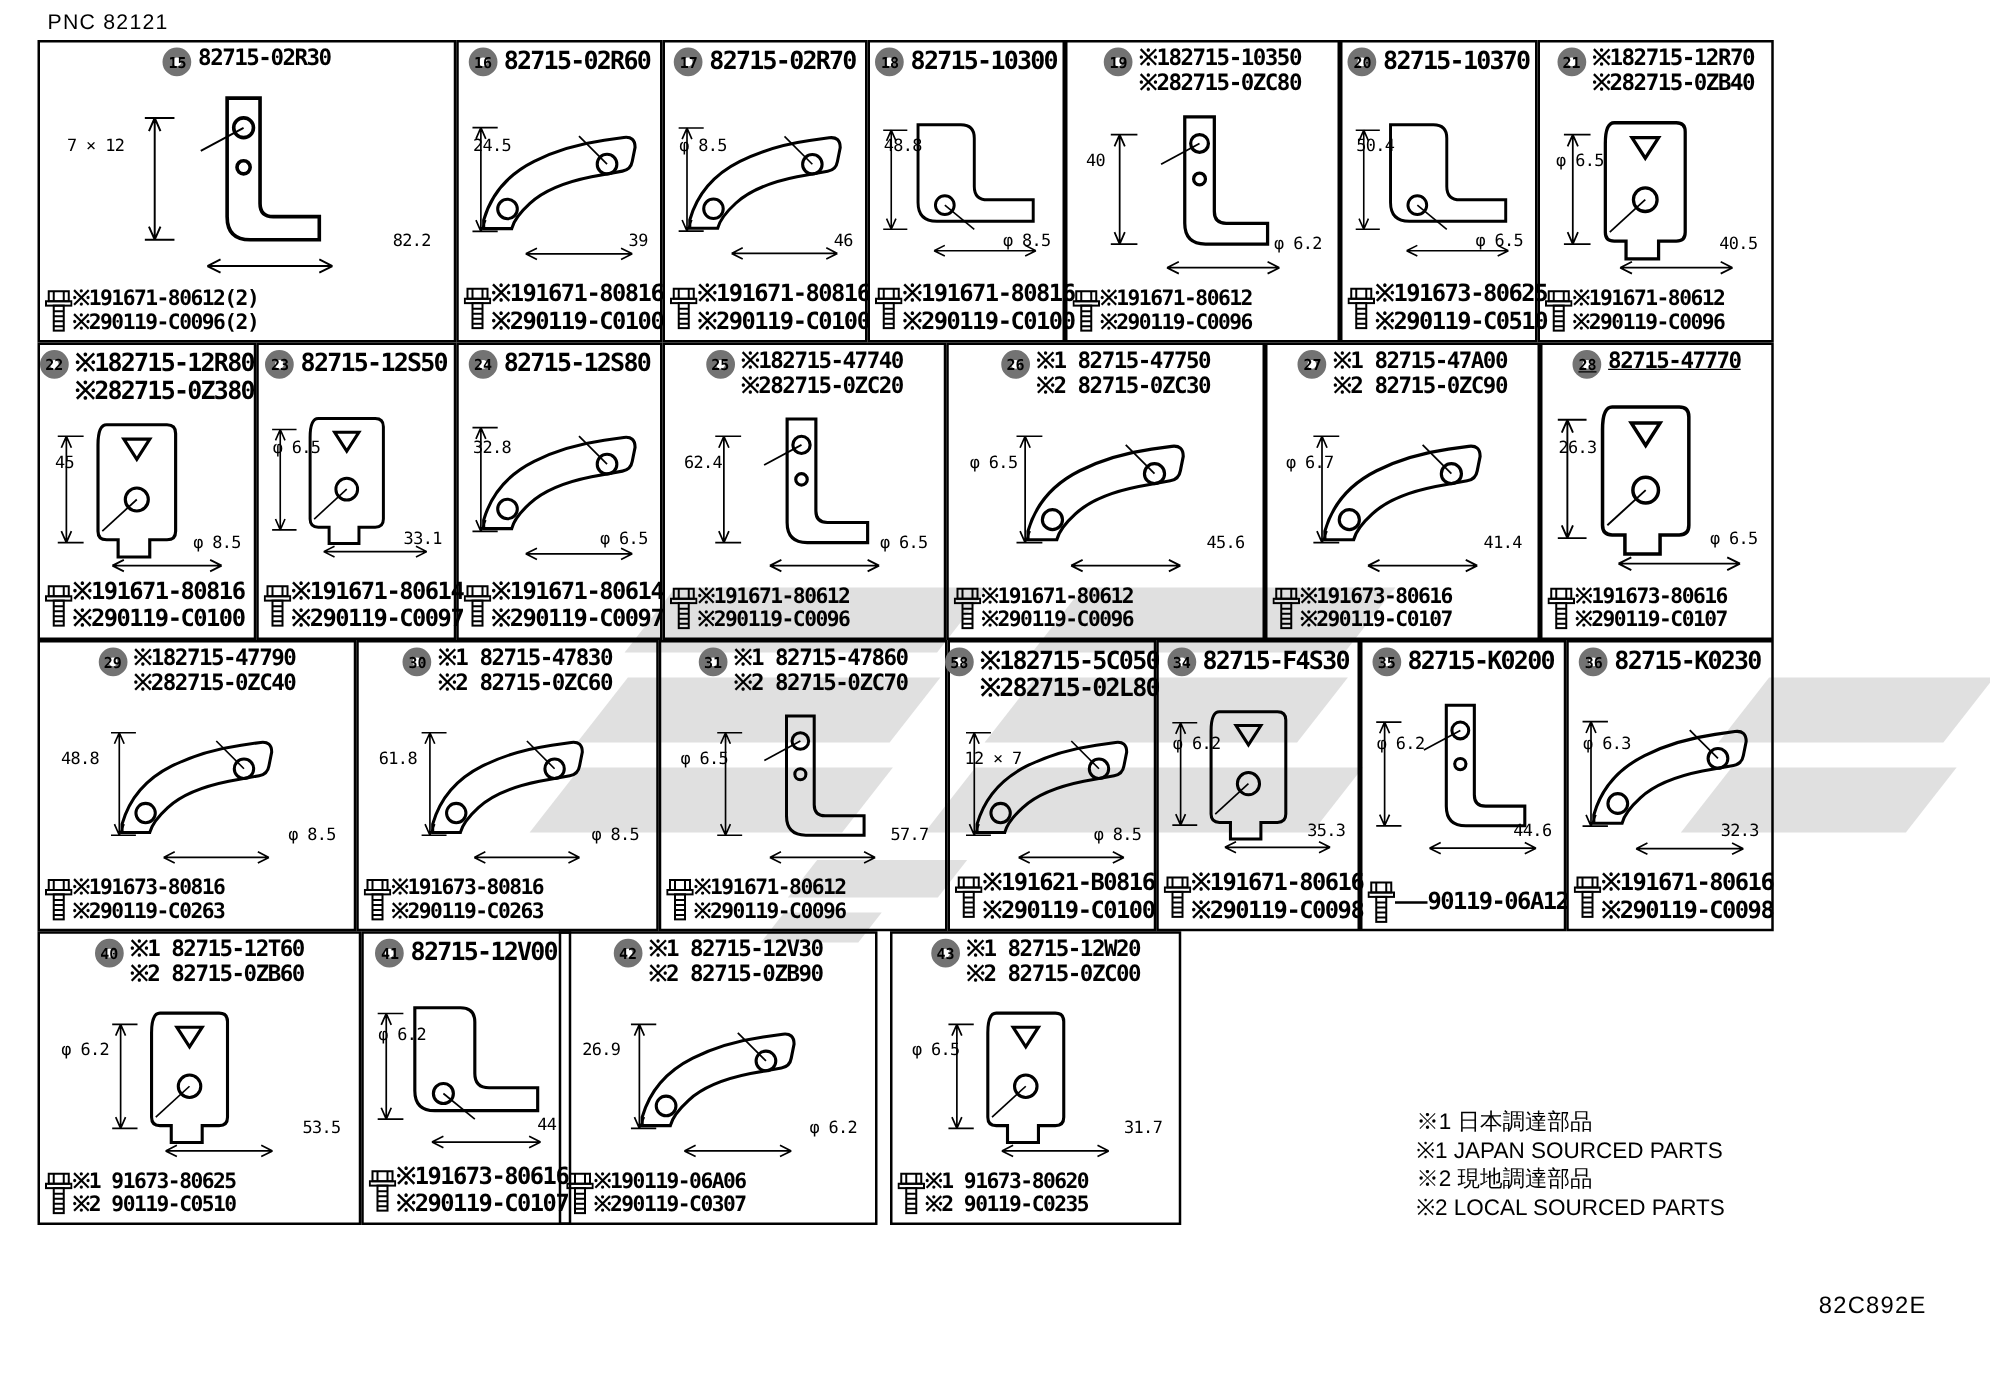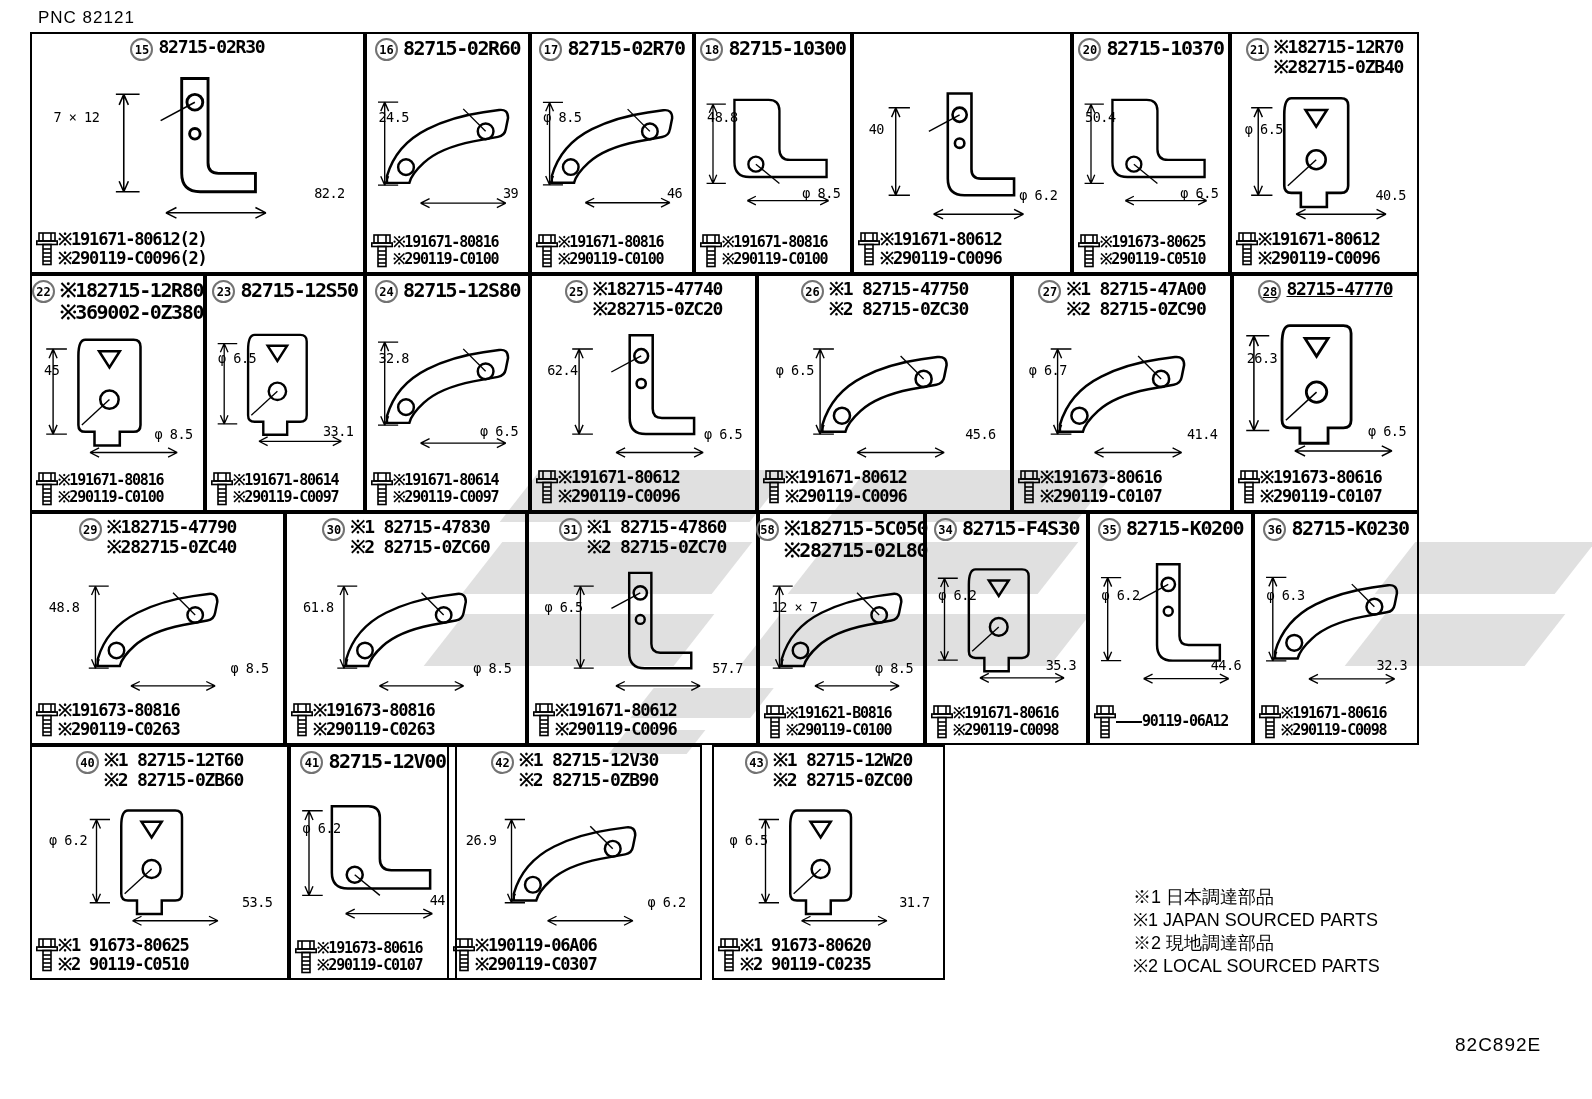--- a/index.html
+++ b/index.html
@@ -21,34 +21,34 @@
   .w5{left:808px;top:542px;width:250px;height:52px;}
   .w6{left:760px;top:614px;width:310px;height:52px;}
   .w7{left:642px;top:688px;width:120px;height:30px;}
   .w8{left:618px;top:730px;width:78px;height:24px;}
   .w9{left:1395px;top:542px;width:180px;height:52px;}
   .w10{left:1365px;top:614px;width:180px;height:52px;}
 
   
   .cell{position:absolute;border:2px solid #000;box-sizing:border-box;background:transparent;z-index:1;}
   .head{display:flex;justify-content:center;align-items:flex-start;gap:5px;padding:3px 2px 0 2px;}
-  .num{flex:0 0 auto;width:23px;height:23px;border:2px solid #737373;border-radius:50%;
+  .num{flex:0 0 auto;width:23px;height:23px;border:8px solid #737373;border-radius:50%;
        display:flex;align-items:center;justify-content:center;
        font:bold 12px "DejaVu Sans Mono",monospace;margin-top:1px;box-sizing:border-box;}
   .titles{font:bold 18px "DejaVu Sans Mono",monospace;letter-spacing:-1.2px;line-height:1.12;white-space:nowrap;}
   .narrow .titles{font-size:20px;letter-spacing:-1.4px;}
   .fig{position:absolute;left:2px;right:2px;top:34px;bottom:46px;}
   .twoline .fig{top:50px;}
   .sketch{position:absolute;left:0;top:0;width:100%;height:100%;}
   .dim{position:absolute;font:13.5px "DejaVu Sans Mono",monospace;letter-spacing:-0.5px;background:transparent;}
   .d0{left:6%;top:26%;}
   .d1{right:5%;bottom:16%;}
   .bolts{position:absolute;left:4px;bottom:3px;display:flex;align-items:center;gap:0;z-index:2;}
   .bolt-lines{font:bold 17px "DejaVu Sans Mono",monospace;letter-spacing:-1.2px;line-height:1.15;white-space:nowrap;}
-  .narrow .bolt-lines{font-size:15px;}
+  .narrow .bolt-lines{font-size:19px;}
   .dash{width:26px;height:0;border-top:2px solid #000;}
 </style>
 </head>
 <body>
 
 <div id="stage">
 
   <div class="pnc">PNC 82121</div>
 
   <div class="wm">
@@ -234,20 +234,27 @@
               <line x1="7" y1="30" x2="15" y2="30"></line>
         </g>
       </svg>
       <div class="bolt-lines">
             <div>※191671-80816</div>
             <div>※290119-C0100</div>
           </div>
     </div>
   </div>
       <div class="cell twoline" style="left: 852px; top: 32px; width: 220px; height: 242px;">
+    <div class="head">
+      <span class="num">19</span>
+      <span class="titles">
+            <div>※182715-10350</div>
+            <div>※282715-0ZC80</div>
+          </span>
+    </div>
     <div class="fig">
       <svg class="sketch" viewBox="0 0 140 120" preserveAspectRatio="xMidYMid meet">
             <g stroke="#000" stroke-width="2.2" fill="none">
               <path d="M58 8 h20 v64 q0 8 8 8 h28 v14 h-42 q-14 0 -14 -14 z"></path>
               <circle cx="68" cy="26" r="6"></circle>
               <circle cx="68" cy="50" r="4"></circle>
               <path d="M68 26 l-26 14" stroke-width="1.2"></path>
             </g>
             <g stroke="#000" stroke-width="1.2" fill="none">
               <path d="M14 20 v74 M14 20 l-3.5 8 M14 20 l3.5 8 M14 94 l-3.5 -8 M14 94 l3.5 -8"></path>
@@ -364,21 +371,21 @@
             <div>※191671-80612</div>
             <div>※290119-C0096</div>
           </div>
     </div>
   </div>
       <div class="cell narrow twoline" style="left: 30px; top: 274px; width: 175px; height: 238px;">
     <div class="head">
       <span class="num">22</span>
       <span class="titles">
             <div>※182715-12R80</div>
-            <div>※369002-0Z380</div>
+            <div>※282715-0Z380</div>
           </span>
     </div>
     <div class="fig">
       <svg class="sketch" viewBox="0 0 140 120" preserveAspectRatio="xMidYMid meet">
             <g stroke="#000" stroke-width="2.2" fill="none">
               <path d="M42 12 h42 q6 0 6 6 v68 q0 6 -6 6 h-12 v12 h-22 v-12 h-8 q-6 0 -6 -6 v-60 q0 -14 6 -14 z"></path>
               <path d="M54 22 h18 l-9 14 z"></path>
               <circle cx="63" cy="64" r="8"></circle>
               <path d="M63 64 l-24 22" stroke-width="1.2"></path>
             </g>

